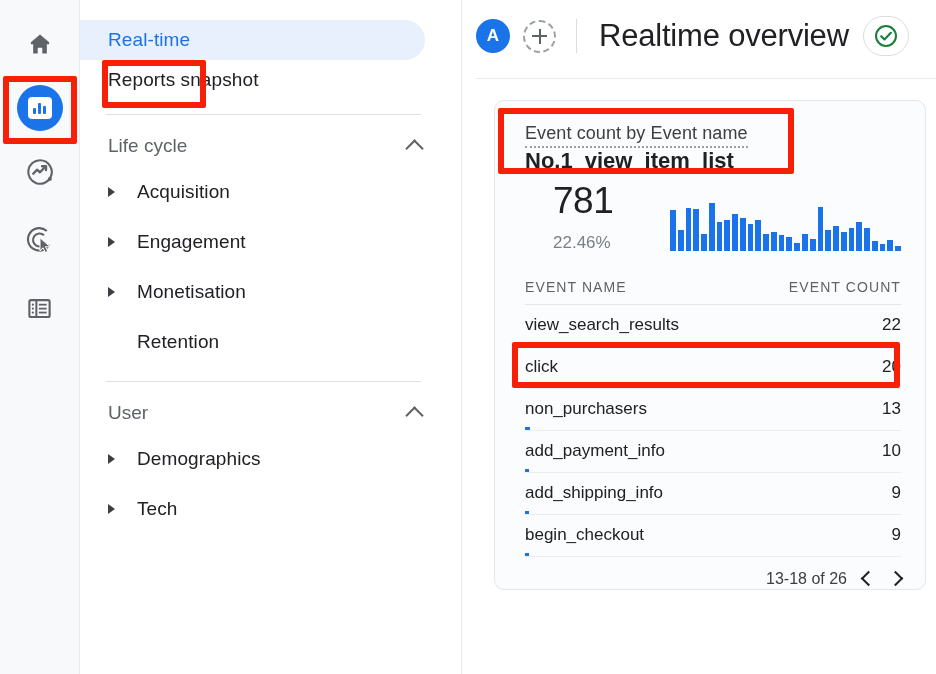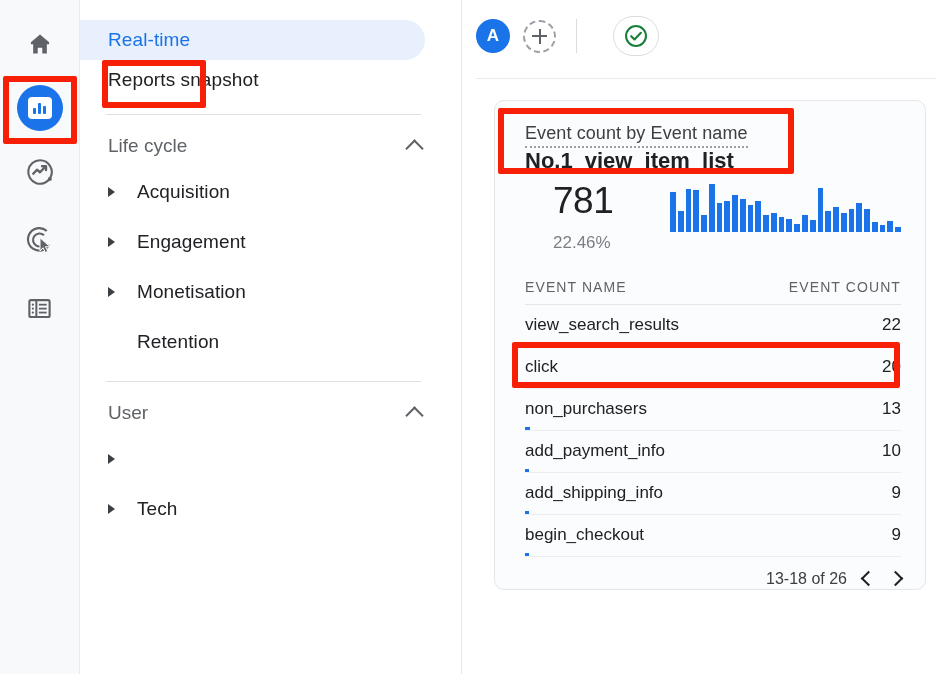--- a/index.html
+++ b/index.html
@@ -190,21 +190,21 @@
     padding-bottom: 2px;
     cursor: pointer;
     letter-spacing: 0.1px;
   }
   .rank-row {
     display: flex; align-items: baseline; gap: 12px;
     font-size: 22px; font-weight: 600; color: #202124;
   }
   .metric-row {
     margin-top: 8px;
-    display: flex; 
+    display: flex; align-items: flex-end;
   }
   .metric-left { width: 145px; padding-left: 28px; }
   .big-num { font-size: 37px; color: #202124; line-height: 1.05; letter-spacing: -0.5px; }
   .pct { font-size: 17px; color: #7a7f85; margin-top: 12px; }
   .spark {
     flex: 1 1 auto;
     height: 52px;
     display: flex; align-items: flex-end; gap: 2px;
     padding-bottom: 2px;
   }
@@ -350,33 +350,35 @@
 
     <div class="nav-sep"></div>
 
     <div class="nav-group">
       <span class="g-label">User</span>
       <span class="chev-up"></span>
     </div>
 
     <div class="nav-sub">
       <span class="tri"></span>
+      <span>Demographics</span>
     </div>
     <div class="nav-sub">
       <span class="tri"></span>
       <span>Tech</span>
     </div>
   </div>
 
   <div class="main">
 
     <div class="topbar">
       <div class="avatar">A</div>
       <div class="add-btn"></div>
       <div class="vdiv"></div>
+      <div class="page-title">Realtime overview</div>
       <div class="check-pill">
         <svg width="26" height="26" viewBox="0 0 24 24" aria-hidden="true">
           <circle cx="12" cy="12" r="9.2" fill="none" stroke="#188038" stroke-width="1.9"></circle>
           <polyline points="7.6,12.2 10.6,15.2 16.5,9.1" fill="none" stroke="#188038" stroke-width="2" stroke-linecap="round" stroke-linejoin="round"></polyline>
         </svg>
       </div>
     </div>
     <div class="topdiv"></div>
 
     <div class="card">

